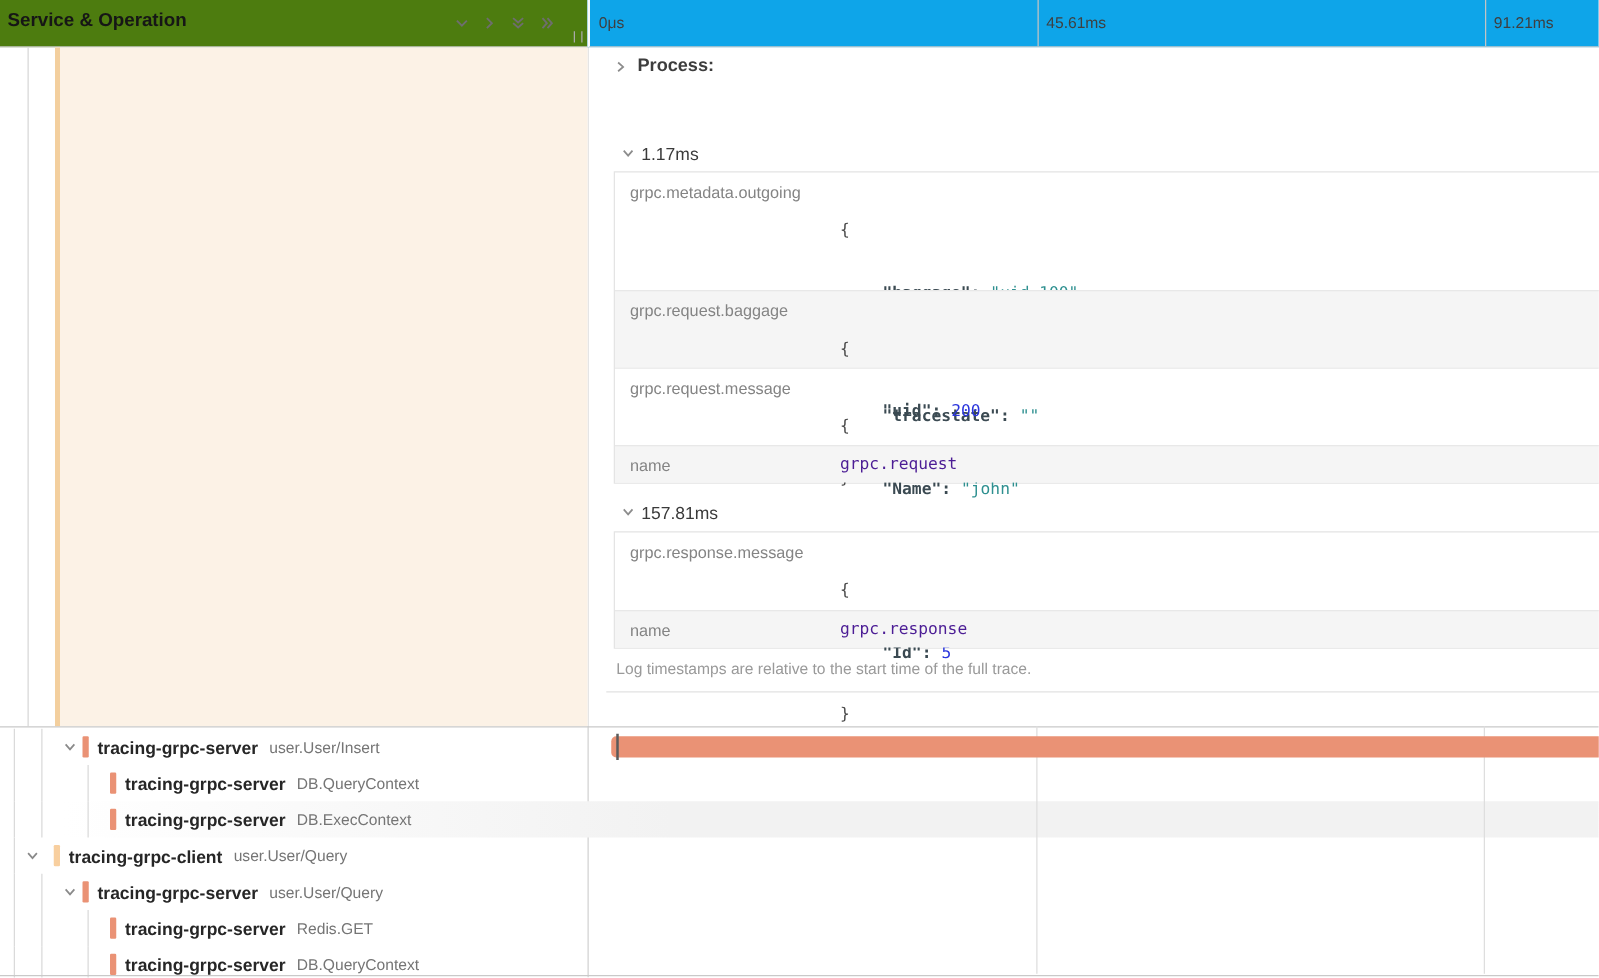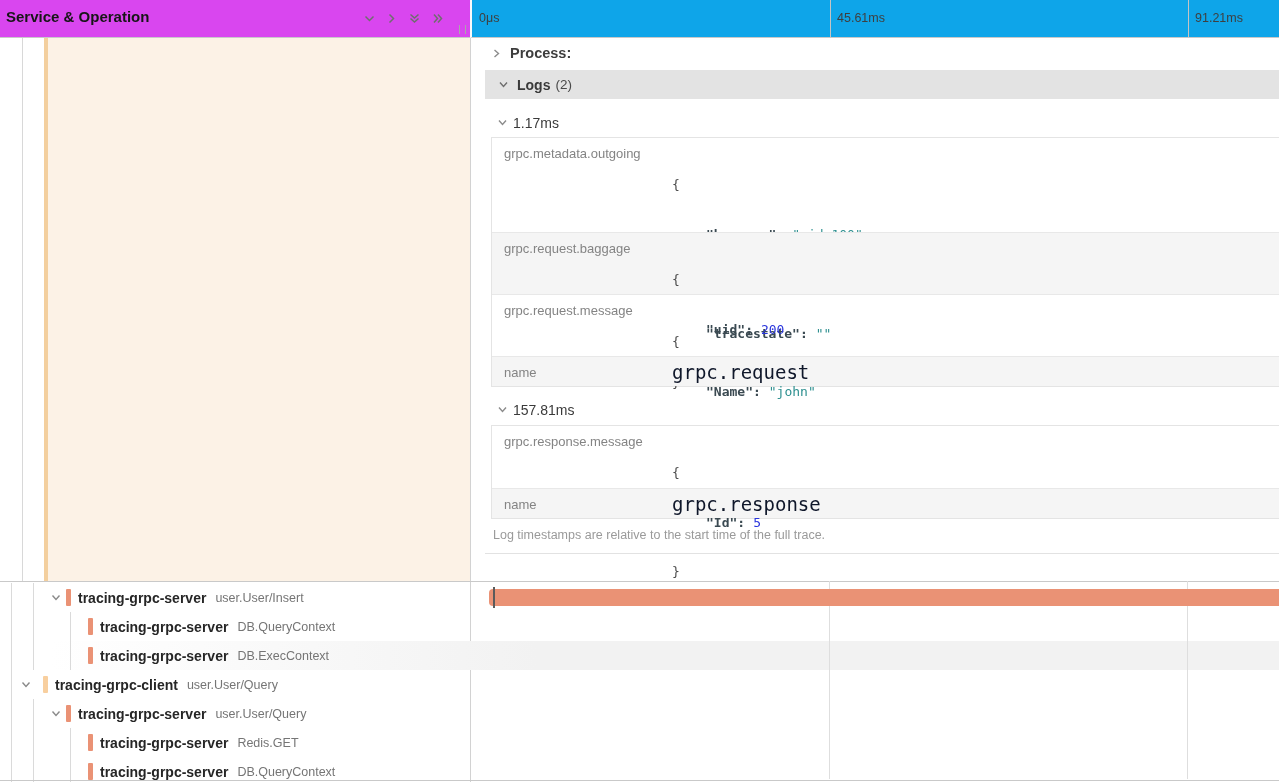--- a/index.html
+++ b/index.html
@@ -2,21 +2,21 @@
 <html><head>
 <meta charset="utf-8">
 <style>
   * { margin:0; padding:0; box-sizing:border-box; }
   html,body { width:1279px; height:782px; overflow:hidden; background:#fff;
     font-family:"Liberation Sans", sans-serif; }
   #app { position:relative; width:1279px; height:782px; background:#fff; }
 
   
   #hdr-left { position:absolute; left:0; top:0; width:470px; height:38px;
-    background:#d946ef; border-bottom:1px solid #c9c9c9; }
+    background:#4d7c0f; border-bottom:1px solid #c9c9c9; }
   #hdr-left .title { position:absolute; left:6px; top:8px; font-size:15px; font-weight:bold; color:#161616; }
   .hdr-icons { position:absolute; right:24px; top:12px; display:flex; gap:9px; align-items:center; }
   .hdr-icons svg { display:block; cursor:pointer; }
   #col-resizer { position:absolute; right:4px; bottom:3px; width:7px; height:9px;
     border-left:1px solid #a9a9a9; border-right:1px solid #a9a9a9; cursor:col-resize; }
 
   #ruler { position:absolute; left:470px; top:0; width:809px; height:38px;
     background:#0ea5e9; border-bottom:1px solid #c9c9c9; border-left:2px solid #fafafa; }
   .ruler-tick { position:absolute; top:0; bottom:0; width:1px; background:#c4c4c4; }
   .ruler-label { position:absolute; top:11px; font-size:12.5px; color:#3f3f3f; }
@@ -50,21 +50,21 @@
   .kv-row.alt { background:#f5f5f5; }
   .kv-key { position:absolute; left:12px; top:8px; font-size:13px; color:#848484; }
   .kv-val { position:absolute; left:180px; top:6px; font-family:"DejaVu Sans Mono", monospace;
     font-size:13px; line-height:16.5px; color:#4a4a4a; white-space:pre; }
   .kv-row.single .kv-val { top:7px; }
   .jline.ind { padding-left:34px; }
   .jk { font-weight:bold; color:#3b4a52; margin-right:8px; }
   .jv.str { color:#2e9090; }
   .jv.num { color:#2a35dd; }
   .jp { color:#4a4a4a; }
-  .code-val { font-family:"DejaVu Sans Mono", monospace; font-size:19px; color:#0f172a; }
+  .code-val { font-family:"DejaVu Sans Mono", monospace; font-size:13px; color:#4c1d95; }
 
   .logs-note { position:absolute; left:22px; top:490px; font-size:12.5px; color:#9a9a9a; }
   .logs-end-border { position:absolute; left:14px; right:-2px; top:515px; height:1px; background:#e2e2e2; }
 
   #detail-bottom-border { position:absolute; left:0; right:0; top:581px; height:1px; background:#c9c9c9; }
 
   
   #rows-stripe { position:absolute; left:0; right:0; top:641px; height:29px;
     background:linear-gradient(90deg, #ffffff 4%, #f2f2f2 42%); }
   #tree { position:absolute; left:0; top:582px; width:470px; height:200px; }
@@ -131,27 +131,20 @@
 
   <div id="detail-right">
 
     <div class="process-row">
       <svg width="11" height="11" viewBox="0 0 11 11">
           <path d="M3.5 2 L7.5 5.5 L3.5 9" fill="none" stroke="#8c8c8c" stroke-width="1.4"></path>
         </svg>
       <span class="lbl">Process:</span>
     </div>
 
-    <div class="logs-bar">
-      <svg width="11" height="11" viewBox="0 0 11 11">
-          <path d="M2 3.5 L5.5 7.5 L9 3.5" fill="none" stroke="#6e6e6e" stroke-width="1.4"></path>
-        </svg>
-      <span class="lbl">Logs</span>
-      <span class="cnt">(2)</span>
-    </div>
 
     <div class="ts-header" style="top:70px">
       <svg width="11" height="11" viewBox="0 0 11 11">
           <path d="M2 3.5 L5.5 7.5 L9 3.5" fill="none" stroke="#8c8c8c" stroke-width="1.4"></path>
         </svg>
       <span class="lbl">1.17ms</span>
     </div>
 
     <div class="kv-table" style="top:99px">
       <div class="kv-row" style="height:94px">

